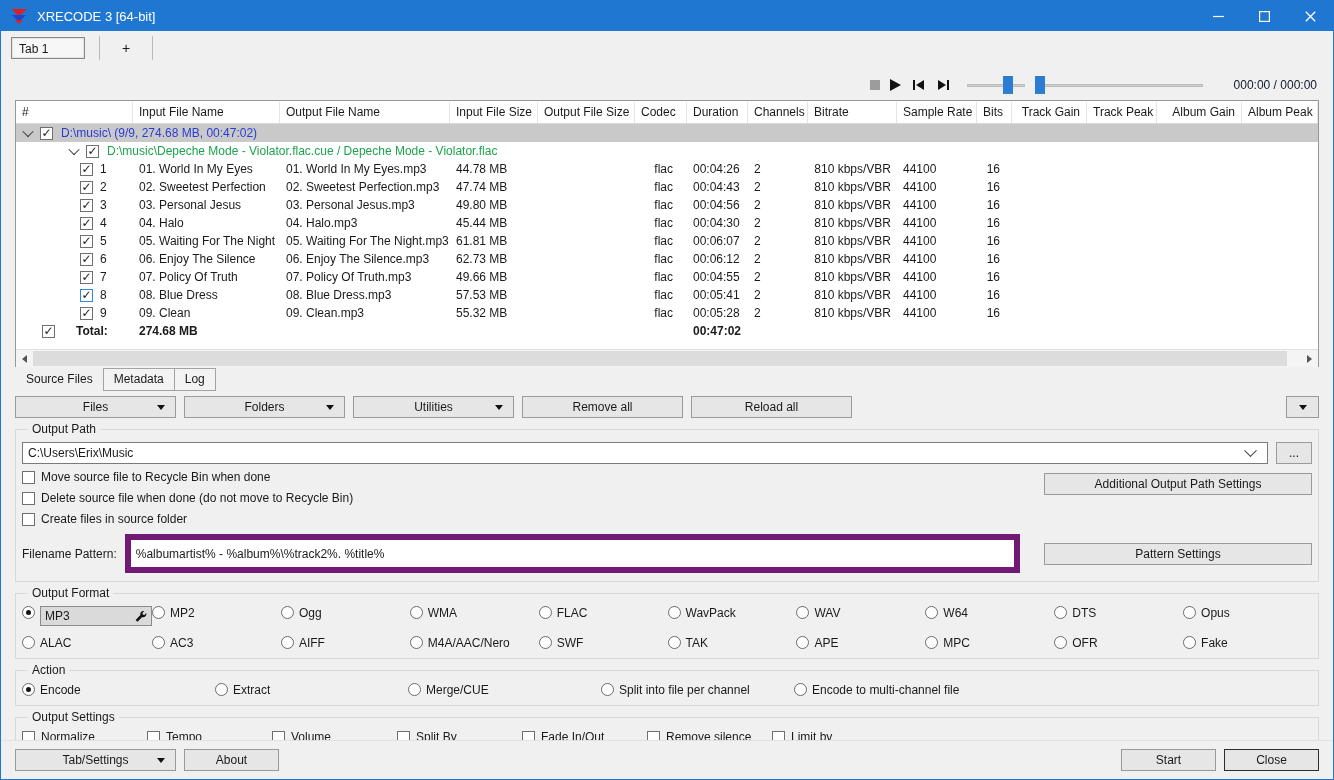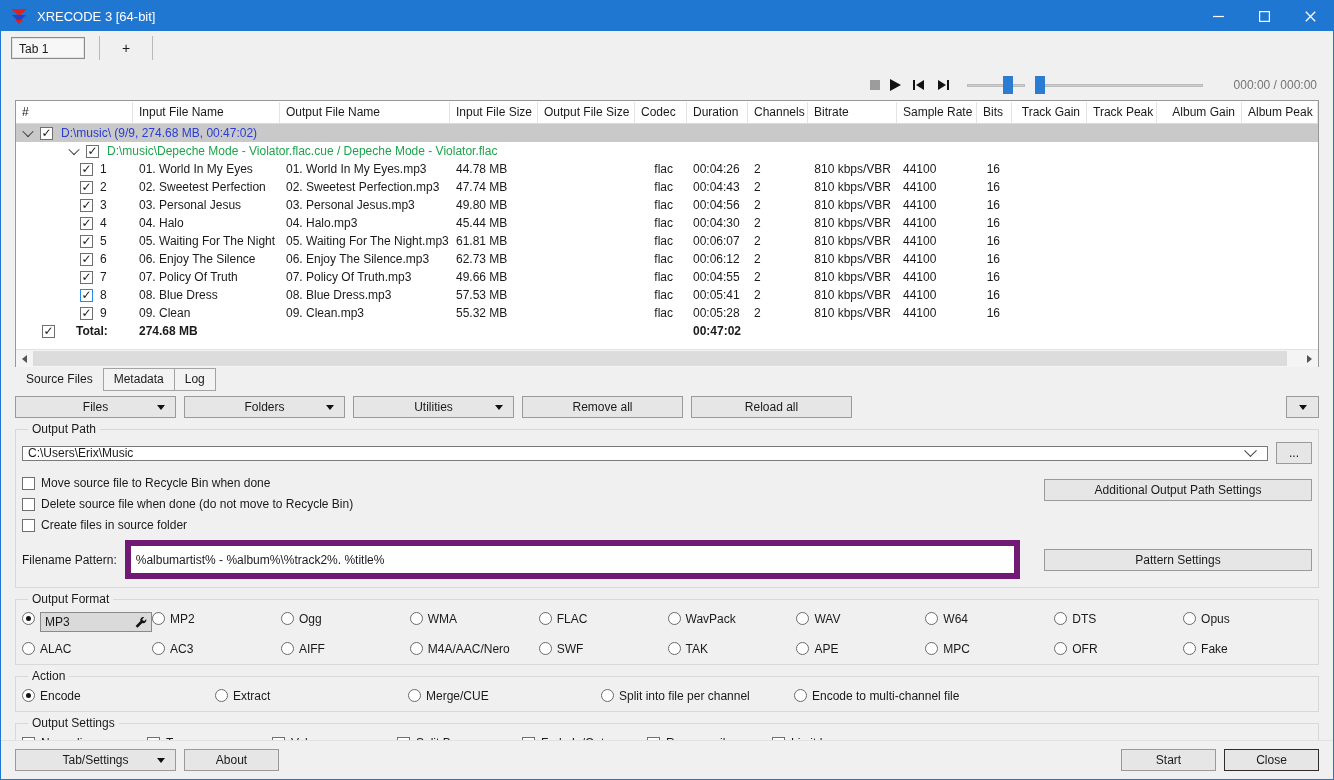--- a/index.html
+++ b/index.html
@@ -20,21 +20,21 @@
 
   .content{padding:0 14px;}
 
   
   .playerbar{height:30px;margin-top:5px;display:flex;align-items:center;justify-content:flex-end;gap:10px;}
   .pb-stop{width:10px;height:10px;background:#9c9c9c;}
   .pb-play{width:0;height:0;border-left:11px solid #111;border-top:6px solid transparent;border-bottom:6px solid transparent;}
   .slider{position:relative;height:18px;}
   .slider .track{position:absolute;left:0;right:0;top:8px;height:3px;background:#cdcdcd;border:1px solid #bdbdbd;box-sizing:border-box;}
   .slider .thumb{position:absolute;top:0;width:10px;height:18px;background:#2c7cd4;}
-  .pb-time{color:#737373;margin-left:8px;margin-right:2px;min-width:96px;text-align:right;}
+  .pb-time{color:#0f172a;margin-left:8px;margin-right:2px;min-width:96px;text-align:right;}
 
   
   .filetable{background:#fff;border:1px solid #979797;border-bottom:none;}
   .trow{display:grid;grid-template-columns:117px 147px 170px 88px 97px 52px 61px 60px 89px 80px 35px 75px 70px 85px auto;align-items:center;height:18px;}
   .thead{height:22px;border-bottom:1px solid #dadada;}
   .thead .c{border-right:1px solid #e4e4e4;line-height:21px;height:21px;}
   .c{padding:0 6px;white-space:nowrap;overflow:hidden;box-sizing:border-box;}
   .ar{text-align:right;}
   .pr14{padding-right:14px;} .pr12{padding-right:12px;}
   .rowfull{grid-column:1/-1;display:flex;align-items:center;gap:8px;}
@@ -66,25 +66,25 @@
   .toolbar .spacer{flex:1;}
   .btn.droponly{width:33px;}
   .btn.droponly .arr{position:static;}
 
   
   .group{position:relative;border:1px solid #d8d8d8;margin-top:11px;padding:12px 6px 8px;}
   .grouplabel{position:absolute;top:-8px;left:12px;background:#f0f0f0;padding:0 4px;}
 
   
   .pathrow{display:flex;align-items:center;gap:8px;}
-  .combo{flex:1;height:15px;border:1px solid #7a7a7a;background:#fff;display:flex;align-items:center;box-sizing:border-box;padding-left:5px;}
+  .combo{flex:1;height:22px;border:1px solid #7a7a7a;background:#fff;display:flex;align-items:center;box-sizing:border-box;padding-left:5px;}
   .combo .val{flex:1;}
   .combo .cchev{width:8px;height:8px;border-right:1.5px solid #444;border-bottom:1.5px solid #444;transform:rotate(45deg) translate(-2px,-2px);margin-right:12px;flex:none;}
   .btn.w36{width:36px;}
-  .pathbody{display:flex;margin-top:12px;justify-content:space-between;}
+  .pathbody{display:flex;margin-top:6px;justify-content:space-between;}
   .pathchecks{flex:1;display:flex;flex-direction:column;gap:7px;}
   .checkitem{display:flex;align-items:center;gap:6px;}
   .pathright{width:268px;flex:none;display:flex;flex-direction:column;align-items:stretch;}
   .btn.w268{width:268px;}
   .fnrow{display:flex;align-items:center;margin-top:8px;gap:8px;}
   .fnlabel{flex:none;}
   .fninput{flex:1;height:39px;border:6px solid #701a75;background:#fff;display:flex;align-items:center;padding-left:5px;box-sizing:border-box;margin-right:16px;}
   .fnrow .btn{flex:none;}
 
   

